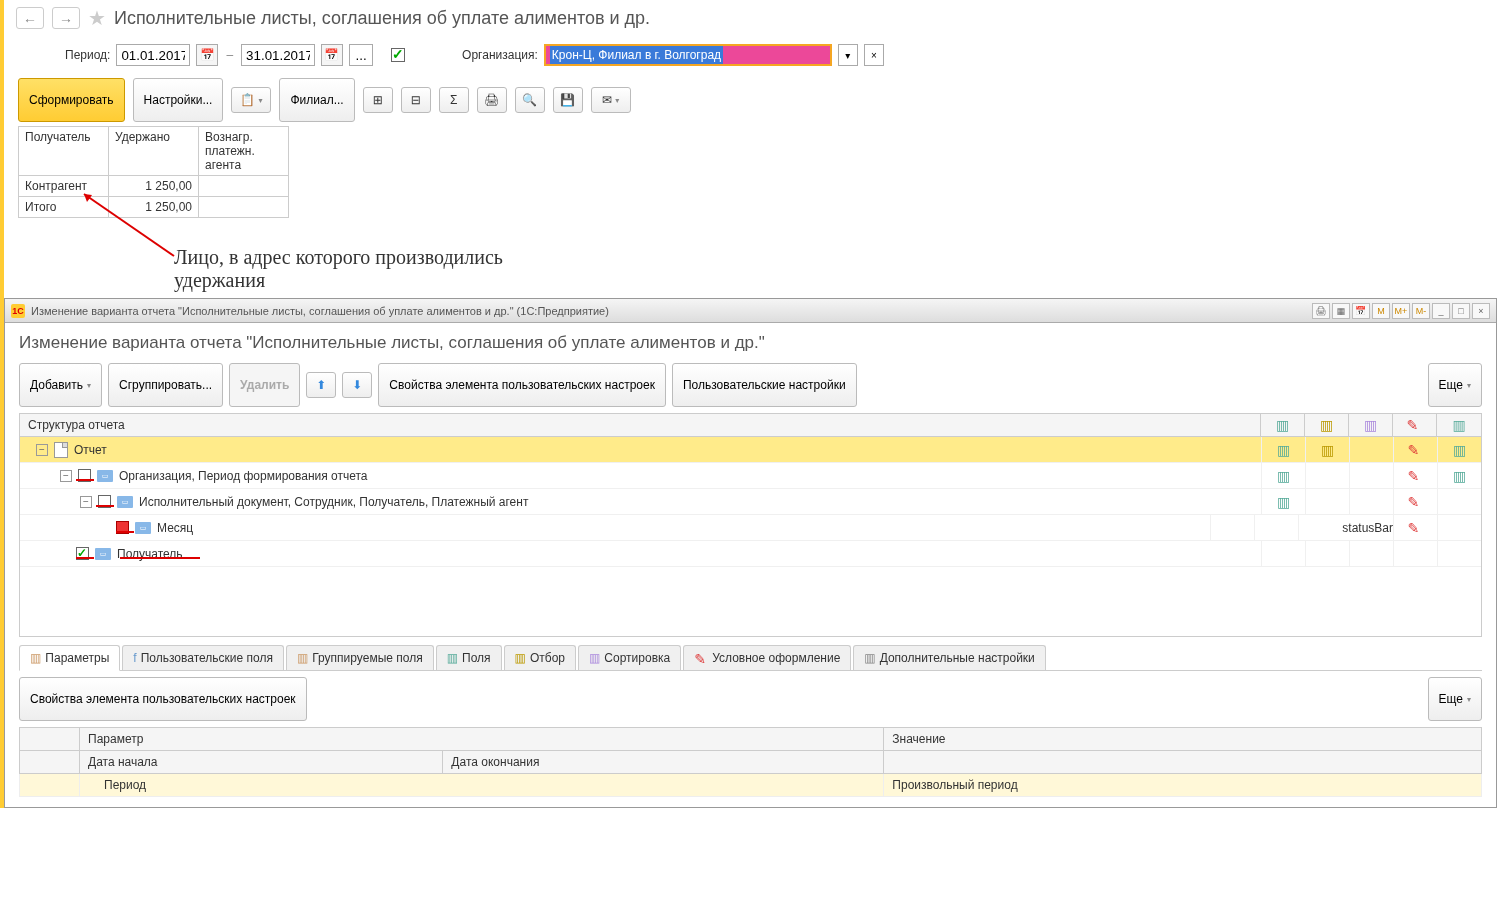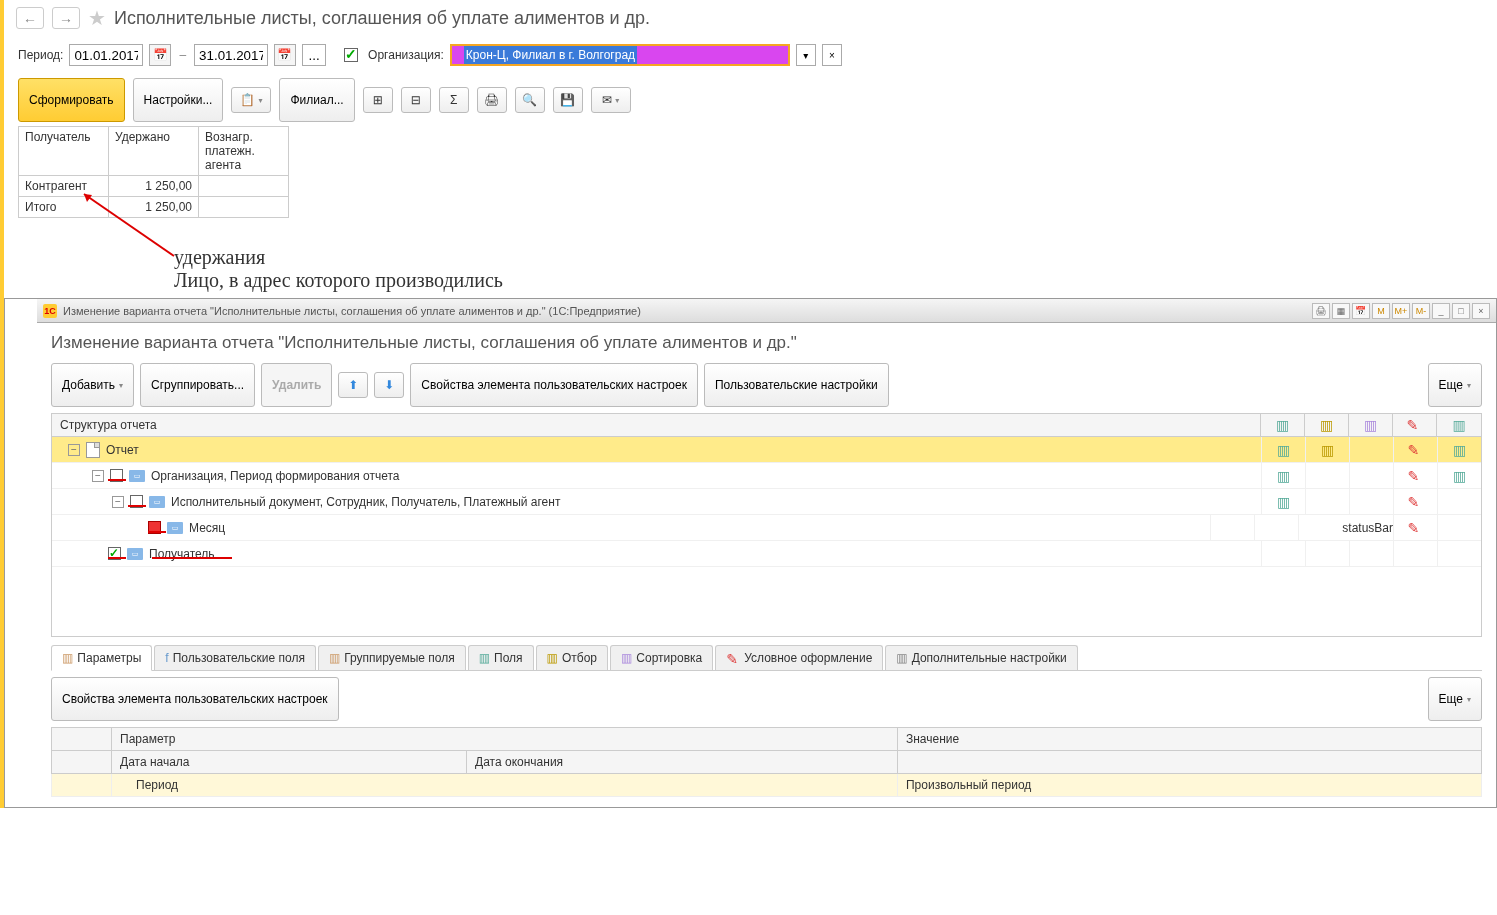--- a/index.html
+++ b/index.html
@@ -3,44 +3,44 @@
 <meta charset="utf-8">
 <style>
 * { box-sizing: border-box; margin: 0; padding: 0; }
 body { font-family: Arial, sans-serif; font-size: 12px; background: #fff; color: #333; }
 .top-window { border-left: 4px solid #fc3; }
 .title-bar { display: flex; align-items: center; padding: 6px 12px; gap: 8px; }
 .nav-btn { width: 28px; height: 22px; border: 1px solid #ccc; border-radius: 3px; background: #fff; display: flex; align-items: center; justify-content: center; cursor: pointer; font-size: 14px; color: #888; }
 .star-icon { color: #ccc; font-size: 20px; }
 .page-title { font-size: 18px; color: #555; }
 .filter-row { display: flex; align-items: center; padding: 8px 14px; gap: 6px; }
-.label { color: #333; }
+.label { color: #333; margin-left: 47px; }
 .date-input { width: 74px; height: 22px; border: 1px solid #aaa; padding: 0 4px; }
 .cal-btn { width: 22px; height: 22px; border: 1px solid #aaa; background: #f5f5f5; display: flex; align-items: center; justify-content: center; cursor: pointer; }
 .dash { color: #888; margin: 0 2px; }
 .ellipsis-btn { width: 24px; height: 22px; border: 1px solid #aaa; background: #fff; cursor: pointer; }
 .checkbox { width: 14px; height: 14px; border: 1px solid #666; background: #fff; position: relative; display: inline-block; margin-left: 12px; margin-right: 4px; }
 .checkbox.checked::after { content: "✓"; position: absolute; top: -3px; left: 0; color: #0a0; font-weight: bold; font-size: 14px; }
-.org-input { width: 340px; height: 22px; border: 2px solid #f5a623; padding: 0 12px; background: #d946ef; position: relative; }
+.org-input { width: 288px; height: 22px; border: 2px solid #f5a623; padding: 0 4px; background: #ec4899; position: relative; }
 .org-text { background: #3a7ad9; color: #fff; padding: 1px 2px; display: inline-block; line-height: 16px; }
 .org-btn { width: 20px; height: 22px; border: 1px solid #aaa; background: #fff; cursor: pointer; font-size: 10px; }
 .toolbar-row { display: flex; align-items: center; padding: 4px 14px; gap: 8px; }
 .btn { height: 44px; border: 1px solid #bbb; border-radius: 3px; background: linear-gradient(#fff, #eee); padding: 0 10px; cursor: pointer; display: flex; align-items: center; gap: 4px; font-size: 12px; }
 .btn-yellow { background: linear-gradient(#ffe066, #fc3); border-color: #cc9900; }
 .icon-btn { width: 30px; height: 26px; border: 1px solid #bbb; border-radius: 3px; background: linear-gradient(#fff, #eee); display: flex; align-items: center; justify-content: center; cursor: pointer; }
 .icon-btn.dropdown { width: 40px; position: relative; }
 .icon-btn.dropdown::after { content: "▾"; font-size: 8px; color: #888; margin-left: 3px; }
 .report-table { margin: 0 14px; border-collapse: collapse; }
 .report-table th, .report-table td { border: 1px solid #ccc; padding: 3px 6px; text-align: left; font-weight: normal; vertical-align: top; }
 .report-table th { min-width: 90px; }
 .report-table .num { text-align: right; }
 .annotation-svg { position: absolute; pointer-events: none; }
 .annotation-text { font-family: 'Times New Roman', serif; font-size: 20px; color: #333; }
 
-.sub-window { margin-top: 20px; border: 1px solid #999; padding-left: 32px; }
+.sub-window { margin-top: 20px; border: 1px solid #999; }
 .sub-titlebar { background: linear-gradient(#f5f5f5, #ddd); height: 24px; display: flex; align-items: center; padding: 0 6px; border-bottom: 1px solid #aaa; }
 .logo-1c { width: 14px; height: 14px; background: #fc3; color: #d00; font-size: 9px; font-weight: bold; display: flex; align-items: center; justify-content: center; border-radius: 2px; margin-right: 6px; }
 .sub-title-text { font-size: 11px; color: #555; flex: 1; }
 .win-ctrls { display: flex; gap: 2px; align-items: center; }
 .win-ctrl { width: 18px; height: 16px; border: 1px solid #bbb; background: #f8f8f8; font-size: 9px; display: flex; align-items: center; justify-content: center; color: #666; cursor: pointer; }
 .sub-content { padding: 10px 14px; }
 .sub-heading { font-size: 17px; color: #555; margin-bottom: 10px; }
 .sub-toolbar { display: flex; gap: 6px; margin-bottom: 6px; align-items: center; }
 .btn-disabled { color: #aaa; background: #f5f5f5; font-weight: bold; }
 .flex-spacer { flex: 1; }
@@ -136,22 +136,22 @@
         <td class="num">1 250,00</td>
         <td></td>
       </tr>
     </tbody>
       </table>
     <svg class="annotation-svg" style="left:70px; top:60px; width:120px; height:80px;">
       <line x1="10" y1="8" x2="100" y2="70" stroke="#d00" stroke-width="2"></line>
       <polygon points="10,8 18,9 13,16" fill="#d00"></polygon>
     </svg>
     <div class="annotation-text" style="position:absolute; left:170px; top:120px;">
+      <div>Лицо, в адрес которого производились</div>
       <div>удержания</div>
-      <div>Лицо, в адрес которого производились</div>
     </div>
   </div>
 
   <div style="height:60px"></div>
 
   <div class="sub-window">
     <div class="sub-titlebar">
       <span class="logo-1c">1C</span>
       <span class="sub-title-text">Изменение варианта отчета "Исполнительные листы, соглашения об уплате алиментов и др."  (1С:Предприятие)</span>
       <div class="win-ctrls">

